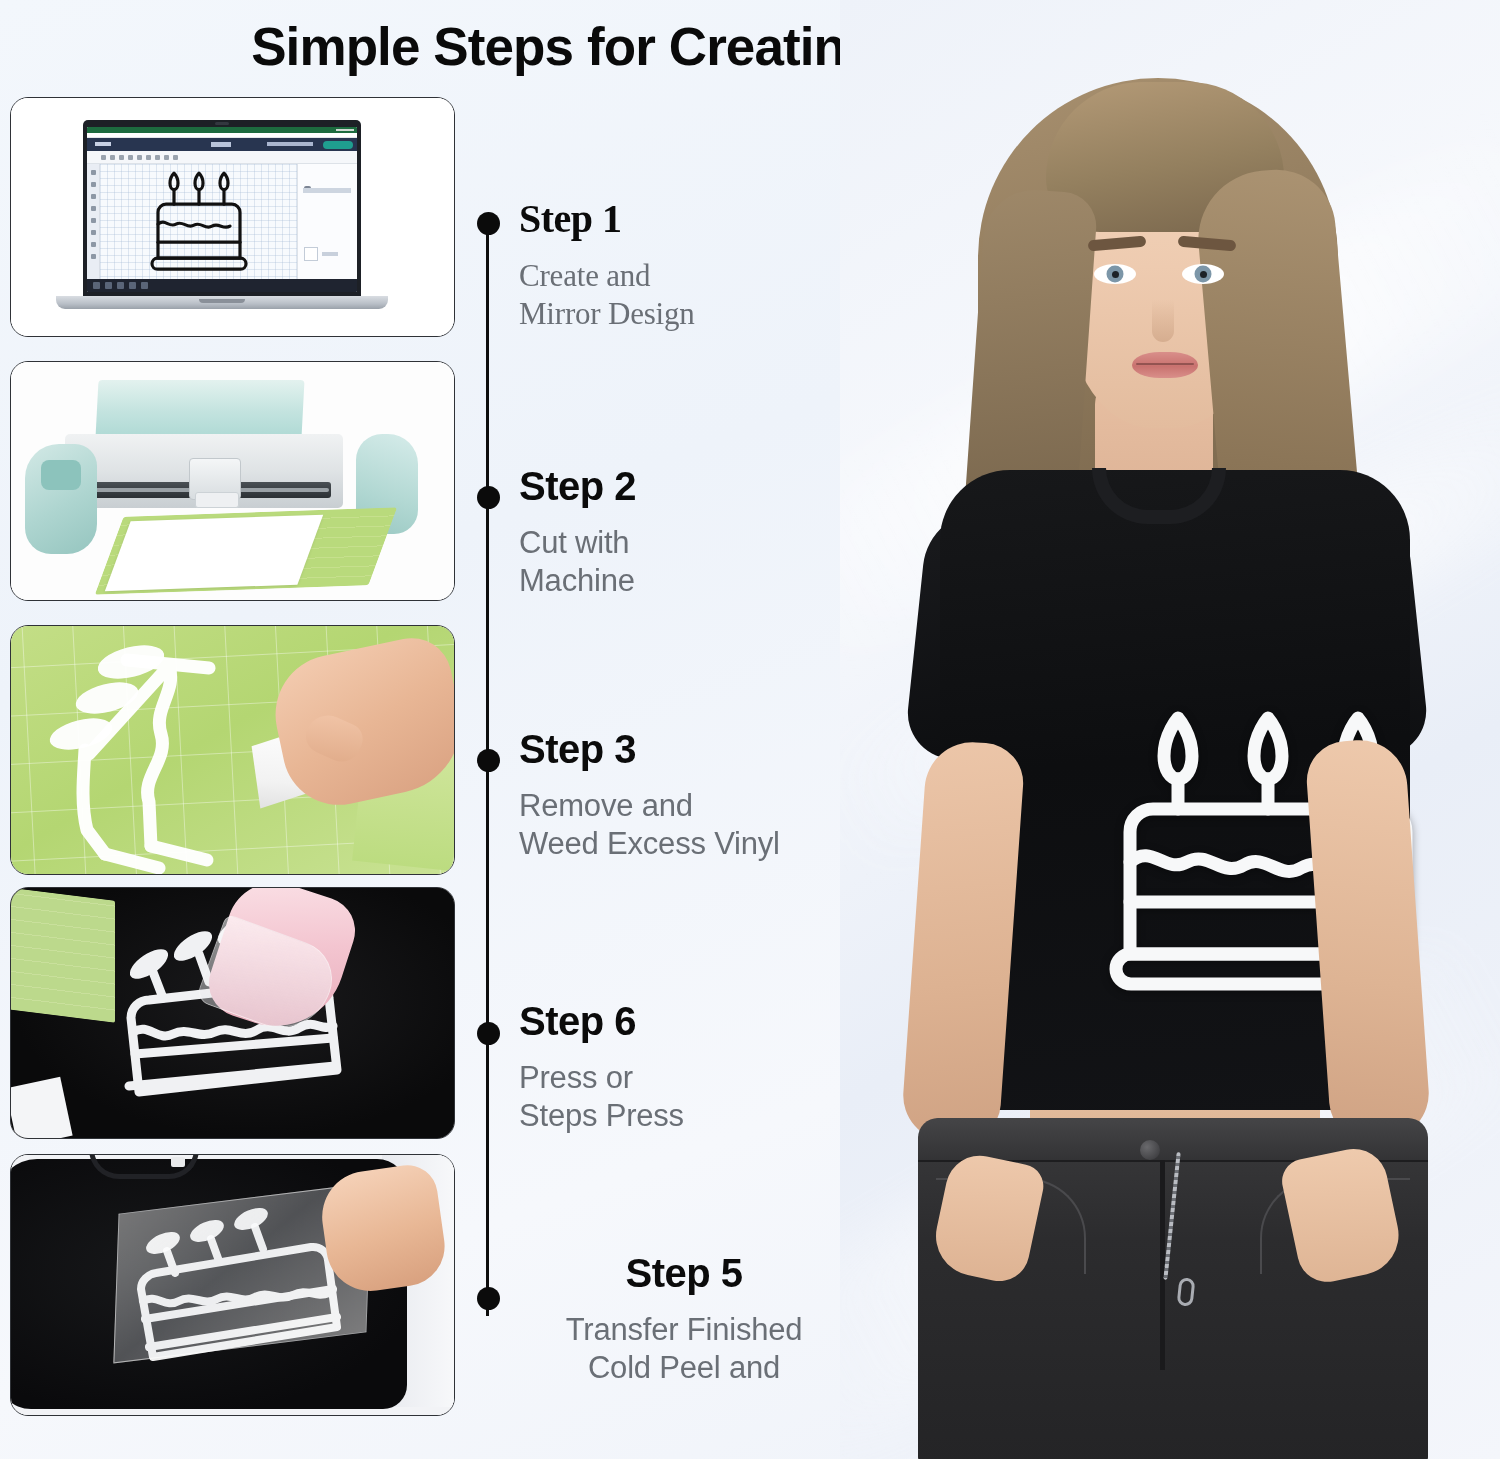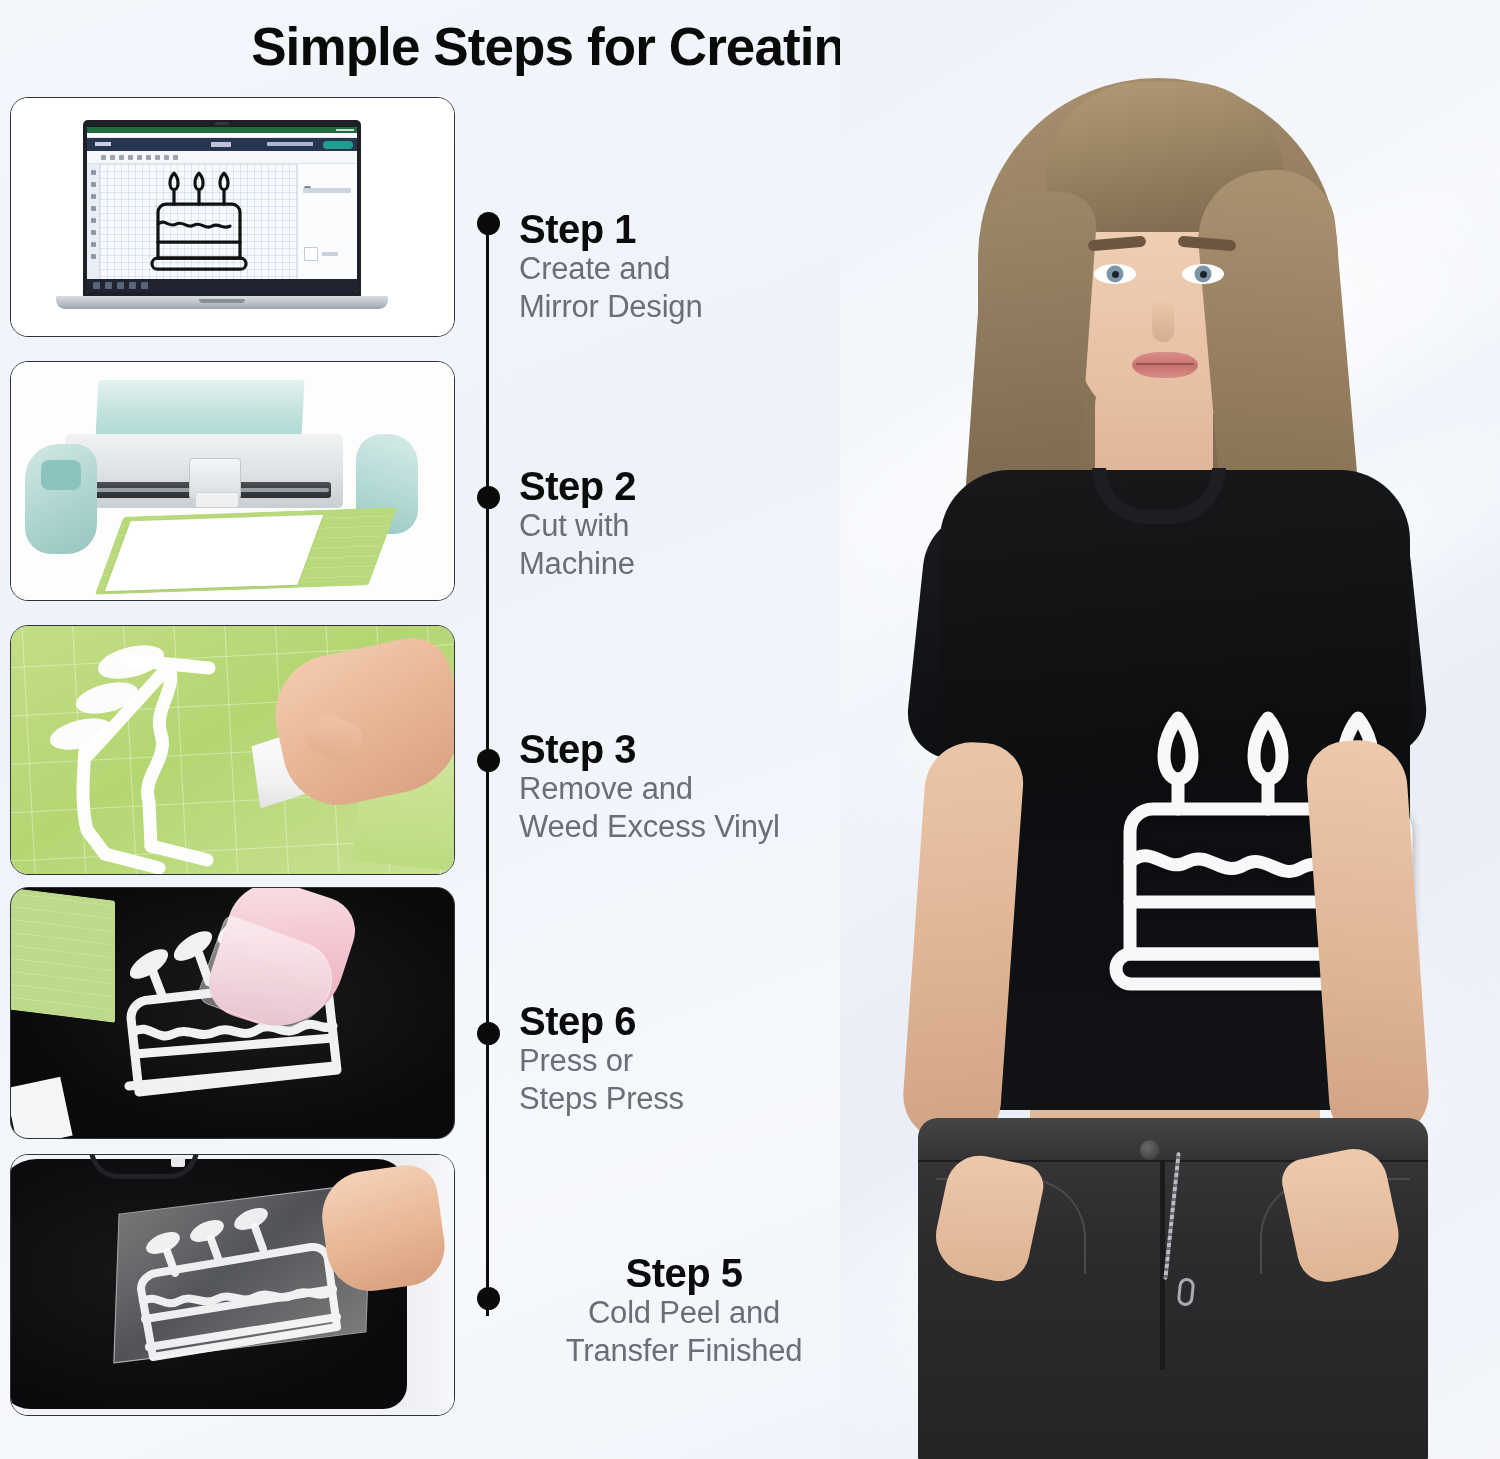--- a/index.html
+++ b/index.html
@@ -234,23 +234,23 @@
   .timeline { position:absolute; left:480px; top:212px; width:16px; height:1110px; }
   .tl-line { position:absolute; left:6px; top:6px; width:3.2px; height:1098px;
     background:#0d0d0d; }
   .tl-dot { position:absolute; left:-3px; width:23px; height:23px;
     background:#0b0b0b; border-radius:50%; }
 
   
   .step { position:absolute; left:519px; width:330px; }
   .step-title { font-size:40px; font-weight:700; color:#0b0b0b;
     letter-spacing:-0.5px; line-height:1.06; }
-  .step-desc { margin-top:0; font-size:31px; font-weight:400; color:#6a6f76;
+  .step-desc { margin-top:17px; font-size:31px; font-weight:400; color:#6a6f76;
     line-height:1.22; letter-spacing:-0.2px; }
-  #step-1 { top:208px; }
+  #step-1 { top:198px;font-family:Liberation Serif, serif; }
   #step-2 { top:465px; }
   #step-3 { top:728px; }
   #step-4 { top:1000px; }
   #step-5 { top:1252px;text-align:center; }
 
   
   .model-stage {
     position:absolute; left:840px; top:0; width:660px; height:1459px;
     overflow:hidden;
     background: linear-gradient(150deg,#eef2f9 0%,#f6f8fc 30%,#e9eef7 60%,#f4f6fb 100%);
@@ -589,22 +589,22 @@
   <div class="step-title">Step 6</div>
   <div class="step-desc">
     <div>Press or</div>
     <div>Steps Press</div>
   </div>
 </div>
 
 <div class="step" id="step-5">
   <div class="step-title">Step 5</div>
   <div class="step-desc">
+    <div>Transfer Finished</div>
     <div>Cold Peel and</div>
-    <div>Transfer Finished</div>
   </div>
 </div>
 
 <div class="model-stage">
   <div class="light-streak ls-1"></div>
   <div class="light-streak ls-2"></div>
   <div class="light-streak ls-3"></div>
 
   <div class="hair-back"></div>
   <div class="neck"></div>

